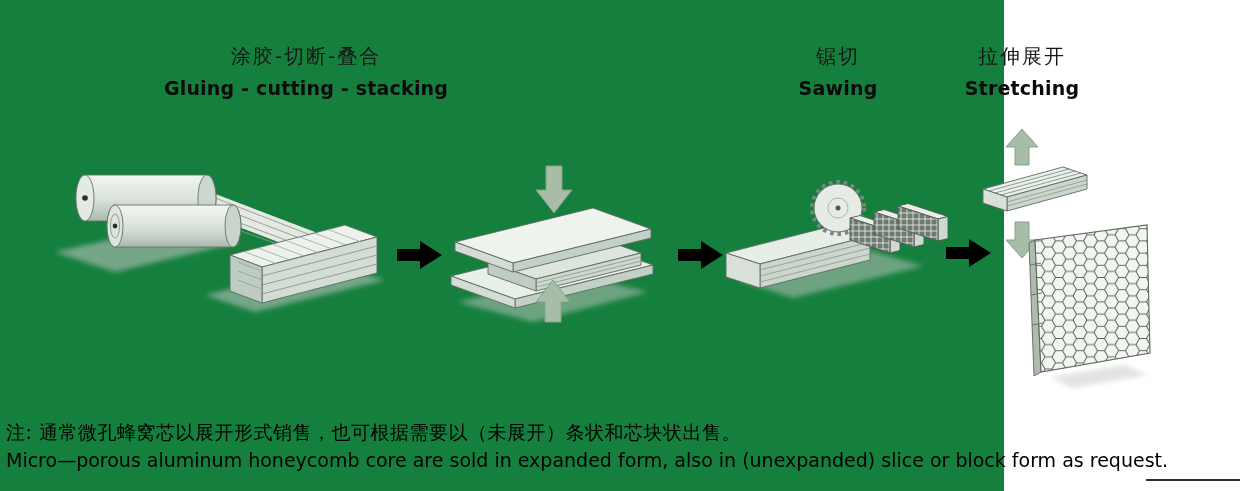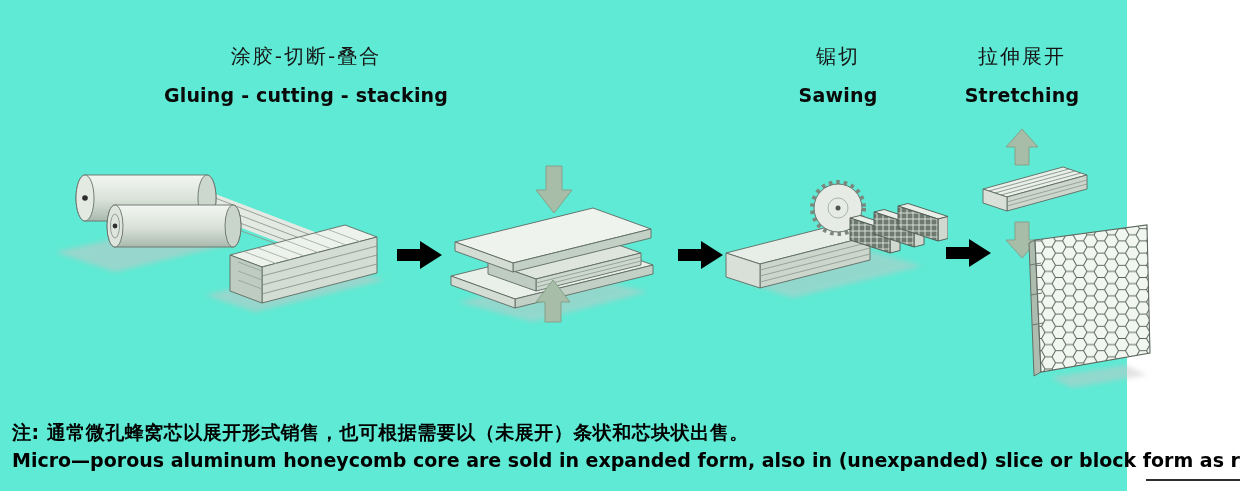--- a/index.html
+++ b/index.html
@@ -1,34 +1,34 @@
 <!DOCTYPE html>
 <html><head>
 <meta charset="utf-8">
 <style>
   *{margin:0;padding:0;box-sizing:border-box}
   html,body{background:#ffffff}
   body{width:1240px;height:491px;overflow:hidden;font-family:"DejaVu Sans","Liberation Sans",sans-serif;color:#000}
-  .canvas{position:relative;width:1127px;height:491px;background:#5eead4}
+  .canvas{position:relative;width:1004px;height:491px;background:#15803d}
   .abs{position:absolute}
   .stage-label{position:absolute;width:300px;text-align:center}
   .stage-label .zh{font-size:20px;letter-spacing:2px;line-height:24px;color:#161616;font-weight:500}
-  .stage-label .en{font-size:19px;font-weight:bold;margin-top:16px;line-height:22px;letter-spacing:.2px;color:#0a0a0a}
+  .stage-label .en{font-size:19px;font-weight:bold;margin-top:9px;line-height:22px;letter-spacing:.2px;color:#0a0a0a}
   .label-1{left:156px;top:44px}
   .label-2{left:451px;top:44px}
   .label-3{left:688px;top:44px}
   .label-4{left:872px;top:44px}
   .svg1{left:55px;top:160px}
   .arrow1{left:397px;top:239px}
   .svg2{left:443px;top:150px}
   .arrow2{left:678px;top:239px}
   .svg3{left:718px;top:168px}
   .arrow3{left:946px;top:237px}
   .svg4{left:975px;top:125px}
-  .note{position:absolute;left:12px;font-weight:bold;white-space:nowrap;color:#000}
+  .note{position:absolute;left:6px;font-weight:normal;white-space:nowrap;color:#000}
   .note-zh{top:420px;font-size:19px;letter-spacing:.5px}
   .note-en{top:449px;font-size:19px;letter-spacing:0}
   .bottom-rule{position:absolute;left:1146px;top:479px;width:94px;height:2px;background:#2e2e2e}
 </style>
 </head>
 <body>
 
 <div class="canvas">
 
   <svg width="0" height="0" style="position:absolute" aria-hidden="true">

